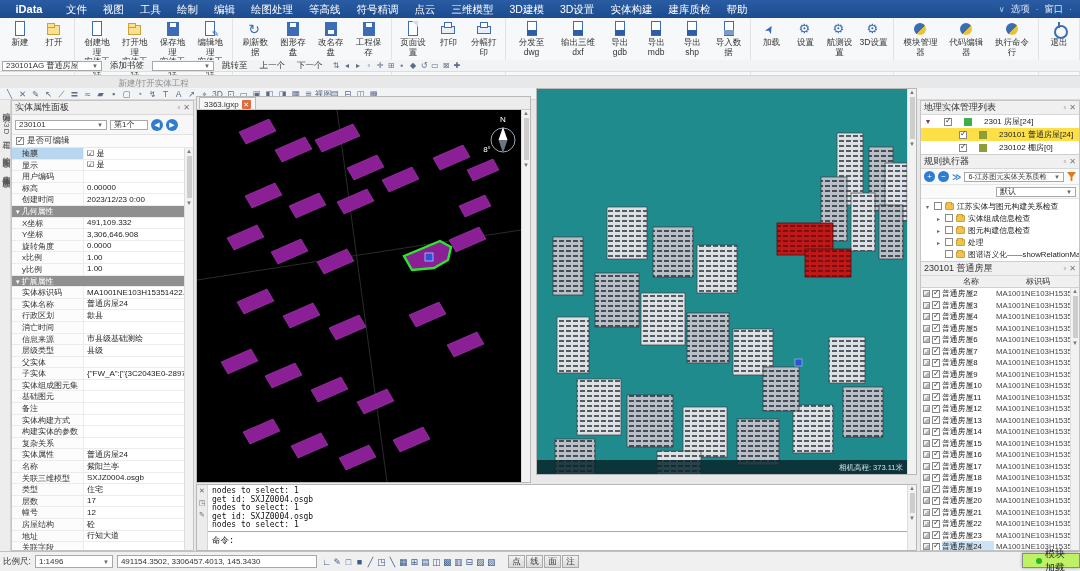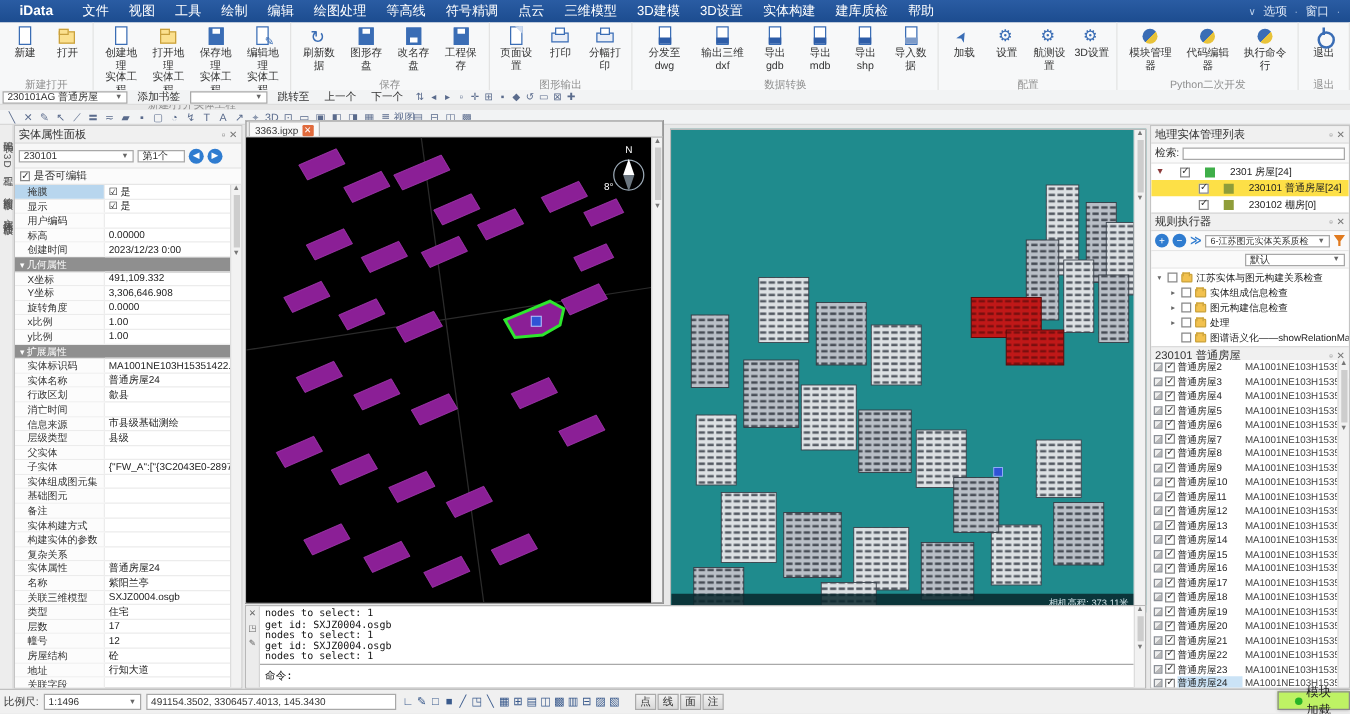--- a/index.html
+++ b/index.html
@@ -39,21 +39,21 @@
   .ic-print::before{left:1px;right:1px;top:5px;bottom:3px;background:#e9eef7;}
   .ic-print::after{content:"";position:absolute;left:4px;right:4px;top:1px;height:4px;background:#fff;border:1px solid #3a6db5;}
   .ic-gear::before{content:"⚙";background:none;border:none;font-size:13px;line-height:15px;color:#3a6db5;left:1px;}
   .ic-cursor::before{content:"➤";background:none;border:none;font-size:11px;color:#3a6db5;transform:rotate(-60deg);left:2px;top:1px;}
   .ic-py::before{left:2px;top:2px;width:12px;height:12px;border:none;border-radius:50%;
                  background:linear-gradient(135deg,#3a6db5 55%,#e8c33a 55%);}
   .ic-power::before{left:3px;top:4px;width:10px;height:10px;border:2px solid #3a6db5;border-radius:50%;background:none;}
   .ic-power::after{content:"";position:absolute;left:7px;top:1px;width:2px;height:6px;background:#3a6db5;}
 
   
-  #qbar{position:absolute;left:0;top:72px;width:1080px;height:12px;background:#f2f3f4;border-bottom:1px solid #ddd;
+  #qbar{position:absolute;left:0;top:60px;width:1080px;height:12px;background:#f2f3f4;border-bottom:1px solid #ddd;
         display:flex;align-items:center;gap:4px;padding:0 2px;}
   .box{border:1px solid #a8a8a8;background:#fff;height:10px;font-size:8px;display:flex;align-items:center;
        padding:0 3px;color:#333;white-space:nowrap;}
   .box .dd{margin-left:auto;font-size:6px;color:#666;padding-left:4px;}
   .qbtn{font-size:8.5px;color:#333;padding:0 4px;white-space:nowrap;}
   .qicon{font-size:8px;color:#5a6b8c;width:11px;text-align:center;}
   #tstrip{position:absolute;left:0;top:88px;width:1080px;height:12px;background:#f2f3f4;border-bottom:1px solid #d8d8d8;
           display:flex;align-items:center;padding:0 3px;}
   .ticon{font-size:8.5px;color:#5a6b8c;width:13px;text-align:center;line-height:12px;white-space:nowrap;}
 
@@ -91,21 +91,21 @@
   
   #view2d{position:absolute;left:196px;top:96px;width:335px;height:387px;background:#000;border:1px solid #b8b8b8;}
   #v2tabs{height:13px;background:#ececec;border-bottom:1px solid #c9c9c9;display:flex;align-items:flex-end;}
   .doctab{height:12px;background:#f8f8f8;border:1px solid #bbb;border-bottom:none;display:flex;align-items:flex-end;
           gap:3px;padding:0 4px;font-size:8px;color:#333;margin-left:2px;}
   .closebox{width:9px;height:9px;background:#e06a3c;color:#fff;font-size:7px;line-height:9px;text-align:center;border-radius:1px;}
   #map2d{position:absolute;left:0;top:13px;width:324px;height:372px;background:#000;}
   #v2-scroll{right:0;top:13px;bottom:0;width:9px;}
 
   
-  #view3d{position:absolute;left:536px;top:103px;width:381px;height:387px;background:#1f8b8d;border:1px solid #b8b8b8;text-align:right;}
+  #view3d{position:absolute;left:536px;top:88px;width:381px;height:387px;background:#1f8b8d;border:1px solid #b8b8b8;text-align:right;}
   #map3d{position:absolute;left:0;top:0;width:372px;height:385px;}
   #v3-scroll{right:0;top:0;bottom:0;width:9px;}
   svg rect.b-light{fill:url(#patL);stroke:#39414a;stroke-width:0.7;}
   svg rect.b-mid{fill:url(#patM);stroke:#343a42;stroke-width:0.7;}
   svg rect.b-red{fill:url(#patR);stroke:#5a0b0b;stroke-width:0.8;}
 
   
   #console{position:absolute;left:196px;top:484px;width:721px;height:67px;background:#fff;border:1px solid #b8b8b8;}
   #cstrip{position:absolute;left:0;top:0;bottom:0;width:11px;background:#ececec;border-right:1px solid #d5d5d5;
           display:flex;flex-direction:column;align-items:center;gap:4px;padding-top:2px;font-size:7px;color:#666;}
@@ -733,24 +733,20 @@
 </div>
 
 <div id="rightcol">
   <div class="ptitle">
     <span>地理实体管理列表</span>
     <span class="ticons">
         <span>▫</span>
         <span>✕</span>
       </span>
   </div>
-  <div id="searchrow">
-    <span>检索:</span>
-    <div class="box" style="flex:1"></div>
-  </div>
   <div id="mtree">
 
   <div class="trow">
       <span class="exp">▼</span>
       <span class="cb checked"></span>
       <span class="sq" style="background:#3fae49"></span>
       <span>2301 房屋[24]</span>
     </div>
       <div class="trow ind sel">
       <span class="exp"></span>

